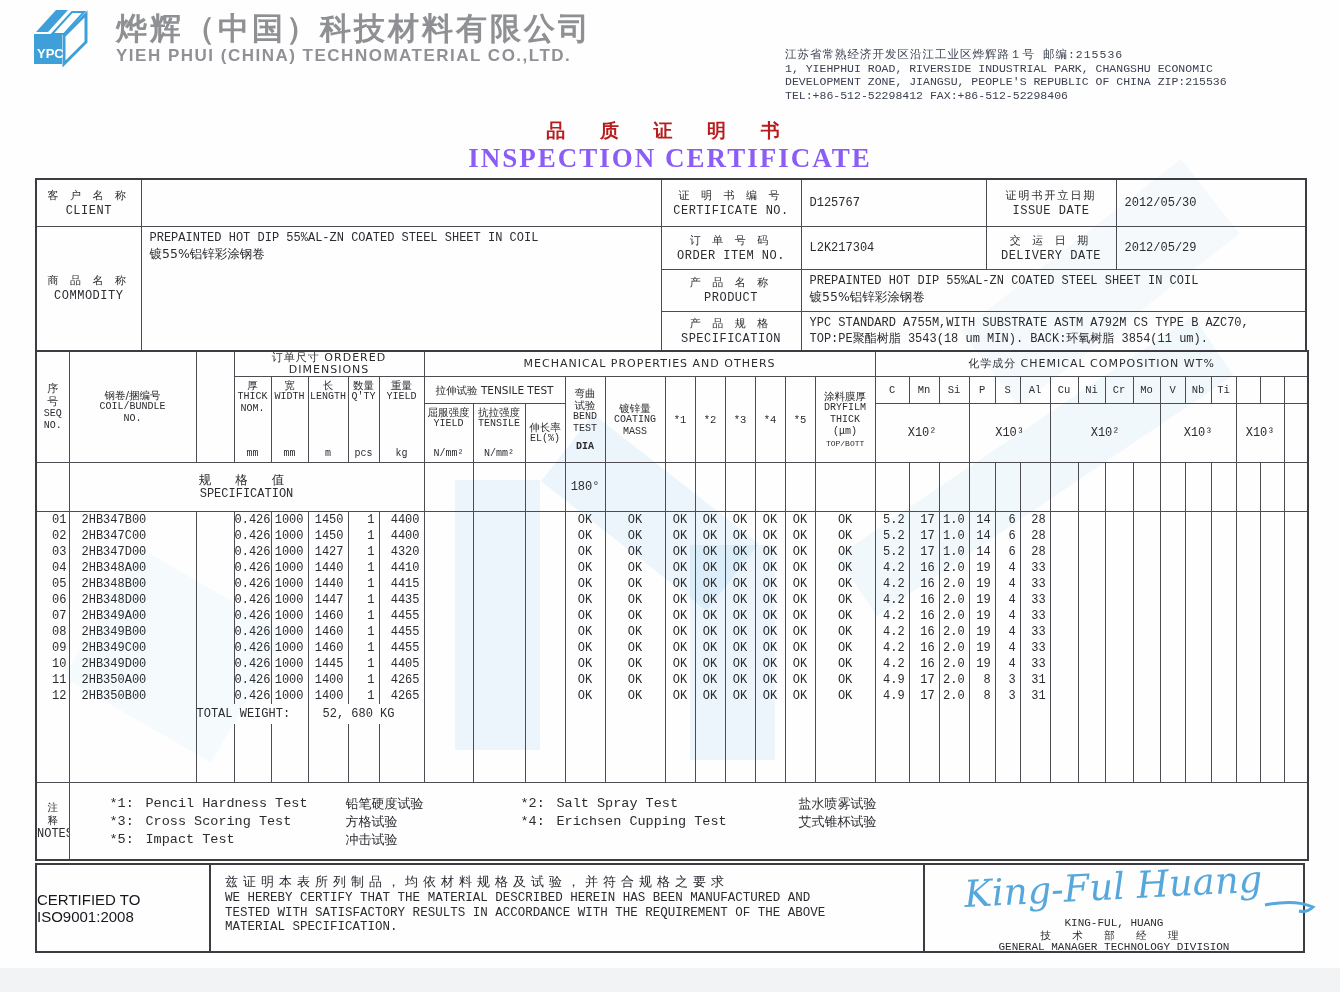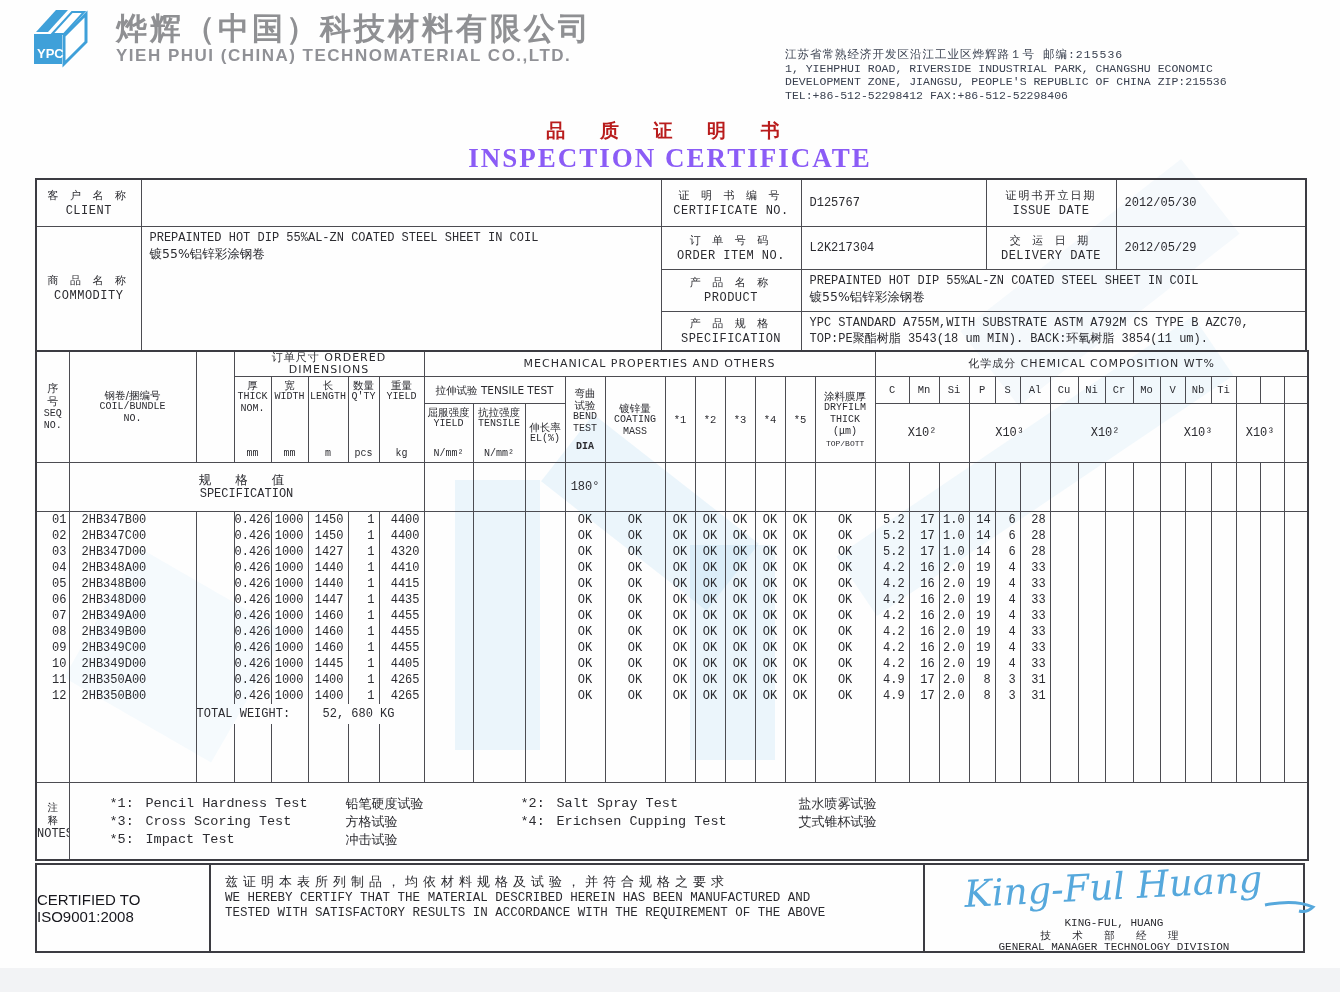--- a/index.html
+++ b/index.html
@@ -940,20 +940,21 @@
   </table>
 
   <div class="footer">
     <div class="fbox fbox1">
       <span class="iso">CERTIFIED TO ISO9001:2008</span>
     </div>
     <div class="fbox fbox2">
       <div class="decl-cn">兹证明本表所列制品，均依材料规格及试验，并符合规格之要求</div>
       <div class="decl-en">WE HEREBY CERTIFY THAT THE MATERIAL  DESCRIBED  HEREIN  HAS BEEN  MANUFACTURED  AND</div>
       <div class="decl-en">TESTED WITH SATISFACTORY RESULTS IN ACCORDANCE WITH THE REQUIREMENT OF  THE  ABOVE</div>
+      <div class="decl-en">MATERIAL SPECIFICATION.</div>
     </div>
     <div class="fbox fbox3">
       <svg class="sig-script" viewBox="0 0 395 52">
         <text x="30" y="40" font-family="DejaVu Serif, serif" font-style="italic" font-size="37" fill="#56A8DC" transform="rotate(-3 30 40)">King-Ful Huang</text>
         <path d="M330 38 q 30 -6 48 2 q -6 6 -14 4" stroke="#56A8DC" stroke-width="3" fill="none"></path>
       </svg>
       <div class="sig-print">
         <div>KING-FUL, HUANG</div>
         <div class="sig-title-cn">技 术 部 经 理</div>
         <div>GENERAL MANAGER TECHNOLOGY DIVISION</div>

